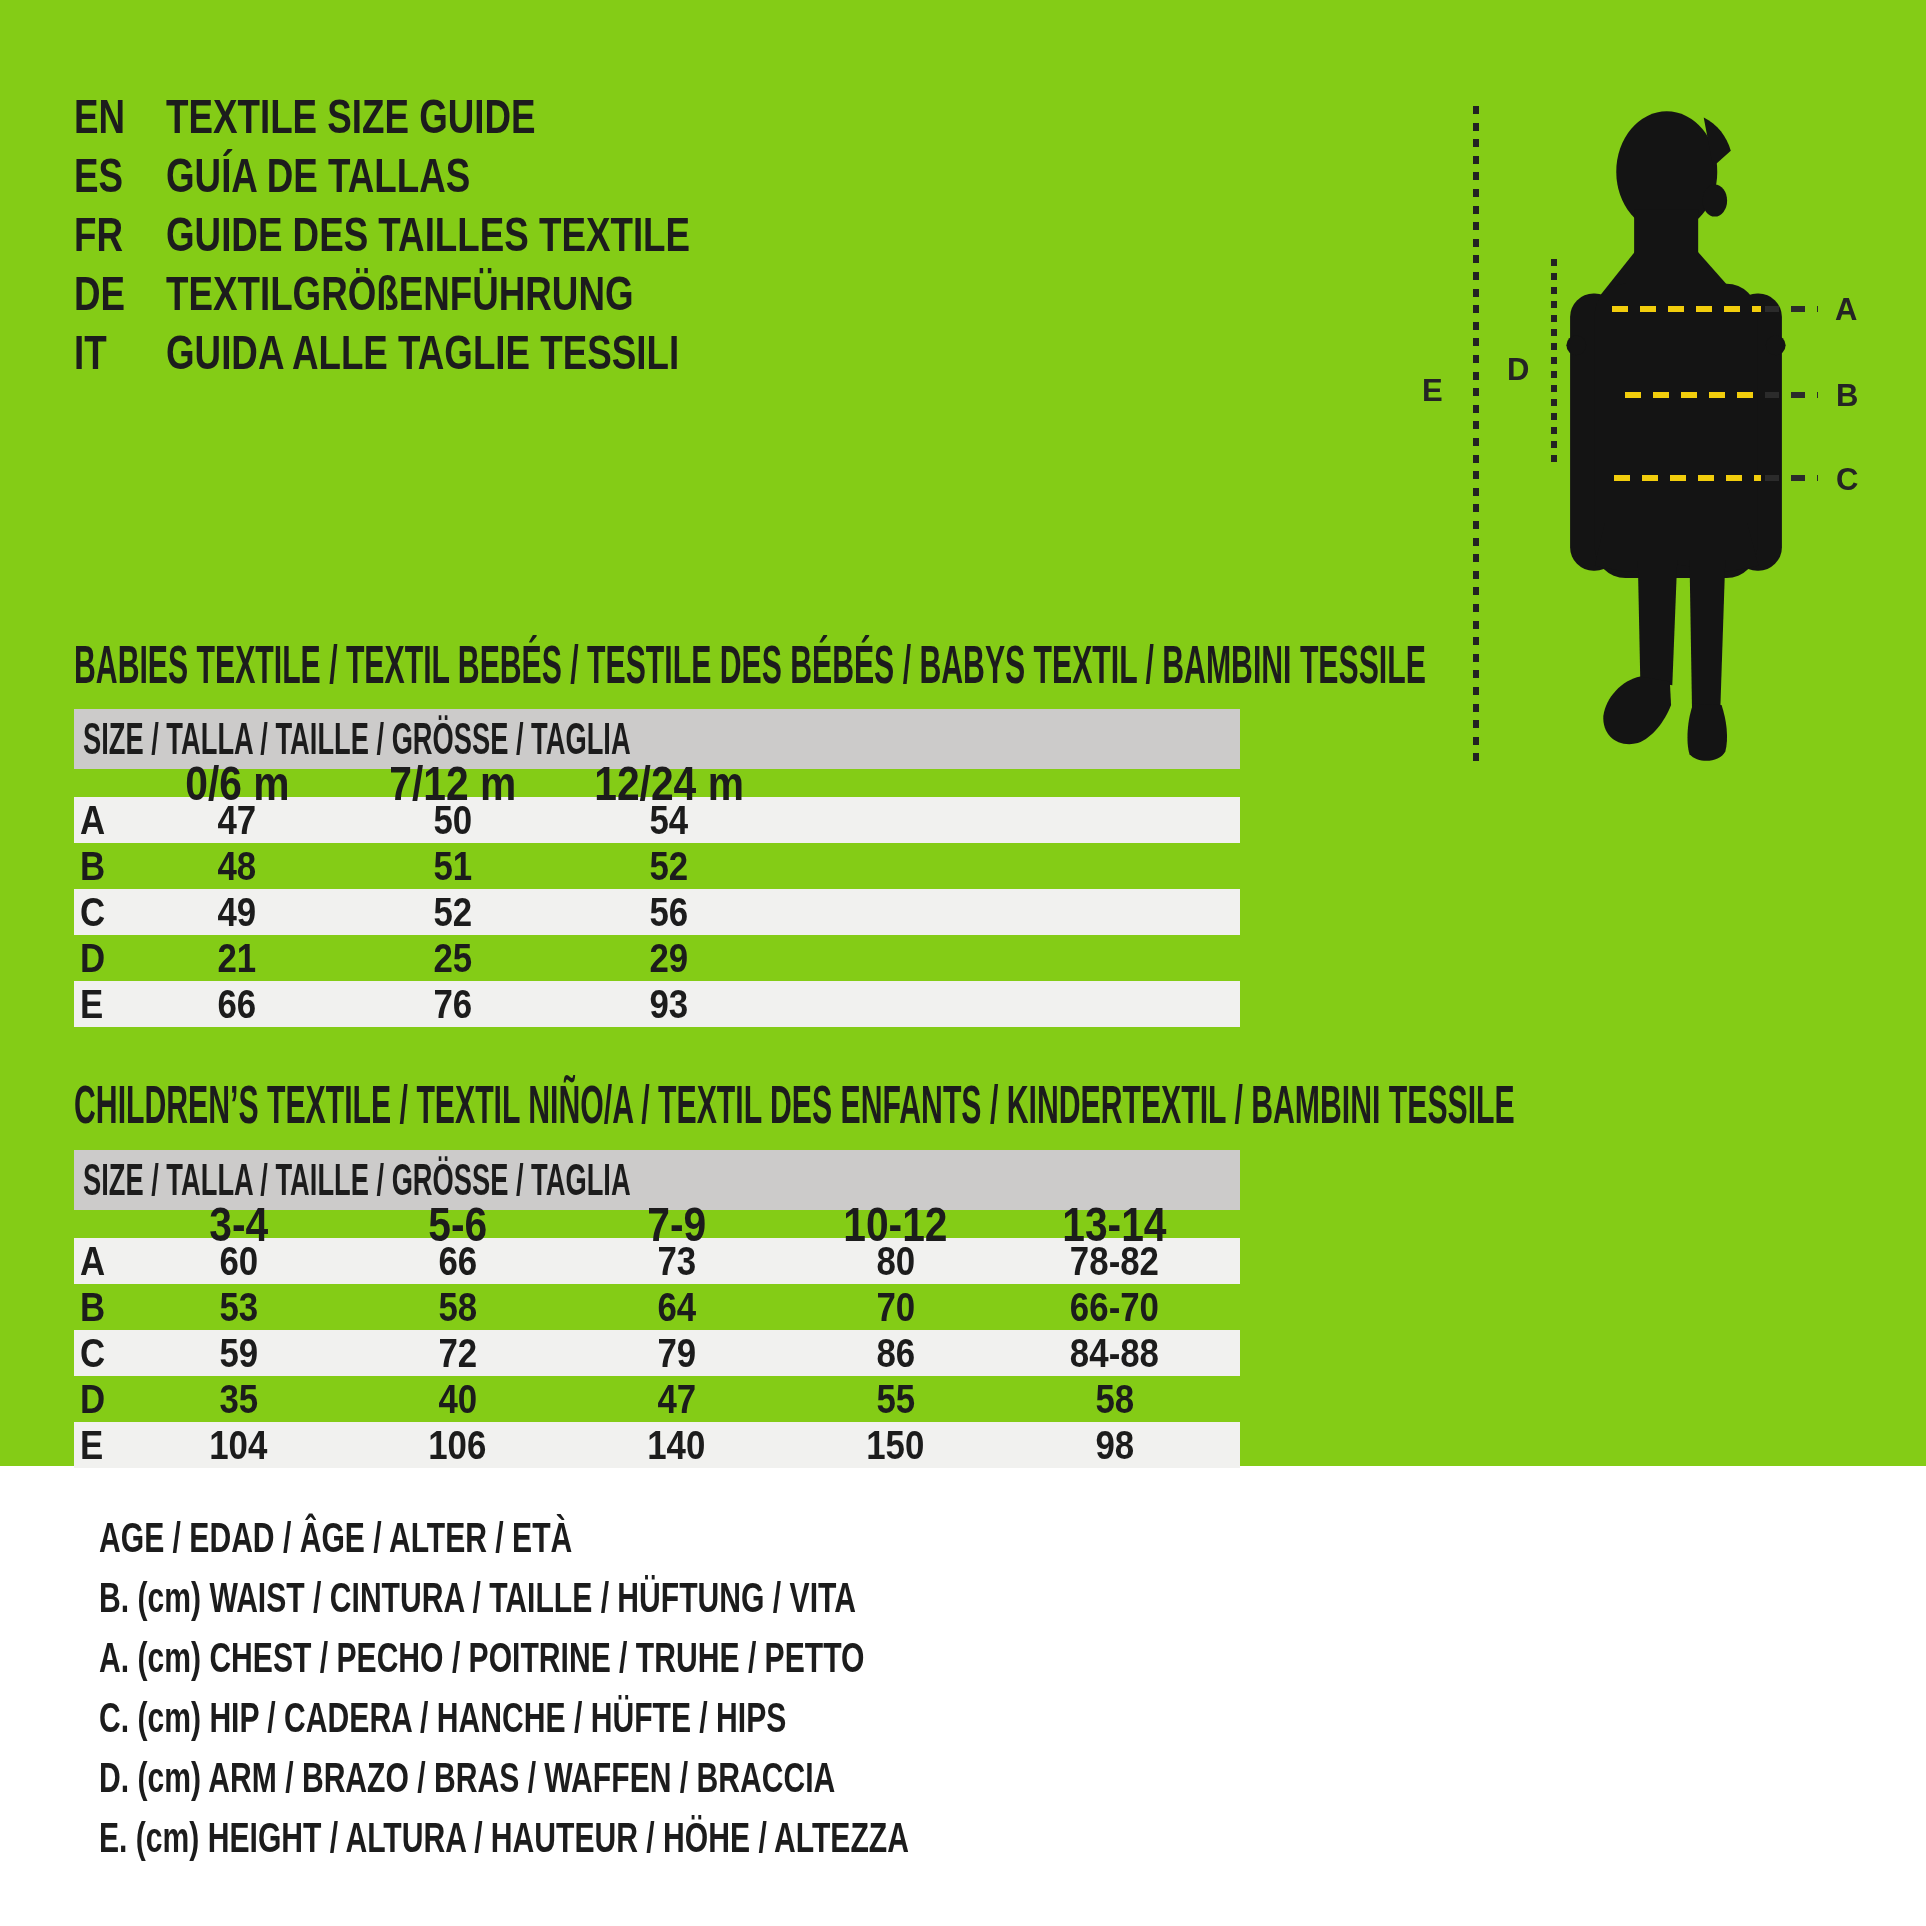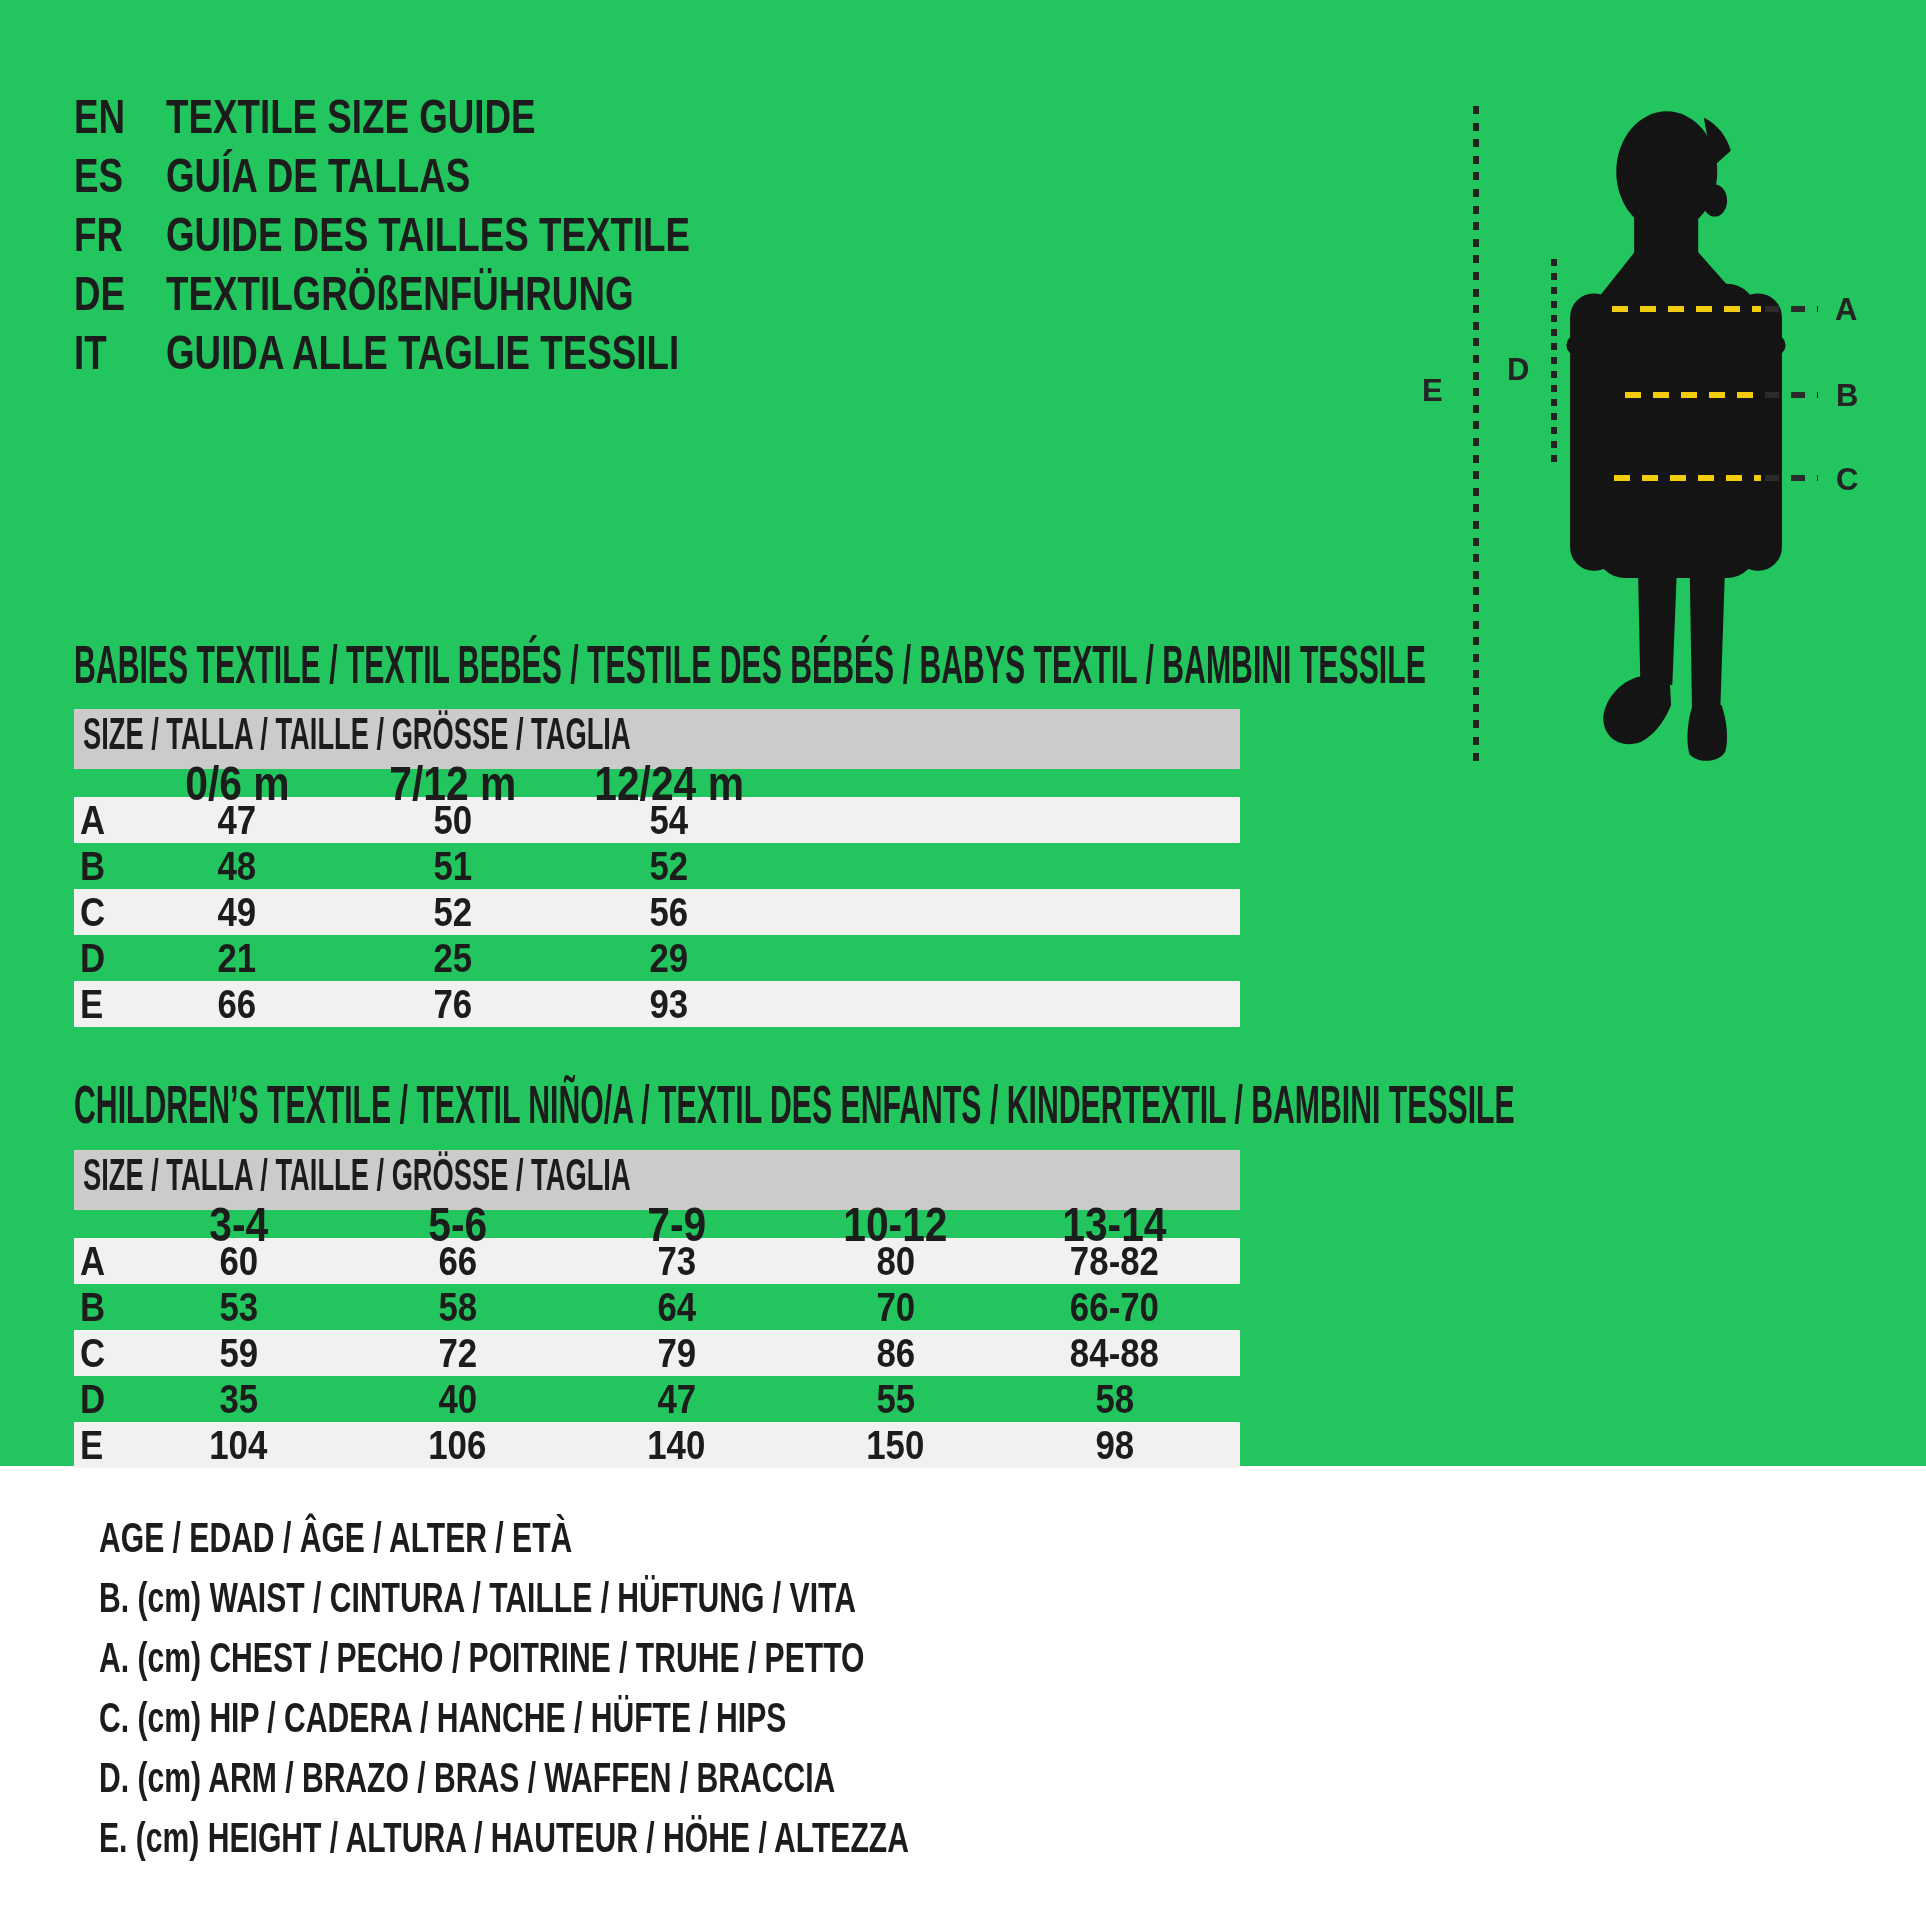--- a/index.html
+++ b/index.html
@@ -1,38 +1,38 @@
 <!DOCTYPE html>
 <html style="font-size:10px"><head>
 <meta charset="utf-8">
 <style>
   html,body{margin:0;padding:0;background:#fff;}
   body{width:1926px;height:1926px;position:relative;overflow:hidden;
        font-family:"Liberation Sans",sans-serif;color:#1c1c1c;}
-  #canvas{position:absolute;inset:0;width:1926px;height:1466px;background:#22c55e;}
+  #canvas{position:absolute;inset:0;width:1926px;height:1466px;background:#84cc16;}
 
   
   .cx{display:inline-block;white-space:nowrap;font-weight:700;transform-origin:0 50%;}
   .ctr{transform-origin:50% 50%;}
   .s57{transform:scaleX(.57);}
   .s62{transform:scaleX(.62);}
   .s70{transform:scaleX(.70);}
   .s75{transform:scaleX(.75);}
   .s85{transform:scaleX(.85);}
 
   
   .lang-block{position:absolute;left:74px;top:86px;}
   .lang-row{height:59px;display:flex;align-items:center;font-size:49px;}
   .lang-code{width:92px;}
   
   .headline{position:absolute;left:74px;font-size:53px;height:53px;display:flex;align-items:center;}
 
   
   .sizetable{position:absolute;left:74px;width:1166px;}
-  .bar{width:1166px;height:60px;background:#cccbca;display:flex;
+  .bar{width:1166px;height:60px;background:#cccbca;display:flex;align-items:center;
        padding-left:8.6px;box-sizing:border-box;font-size:44px;}
   .cols-row{height:28px;display:flex;align-items:center;font-size:48px;}
   .trow{height:46px;display:flex;align-items:center;font-size:41px;width:1166px;}
   .stripe{background:#f1f1ef;}
   .rowlabel{width:55px;padding-left:6.2px;box-sizing:border-box;}
   .cell{text-align:center;}
   .w350{width:216px;}
   .w355{width:219px;}
 
   

